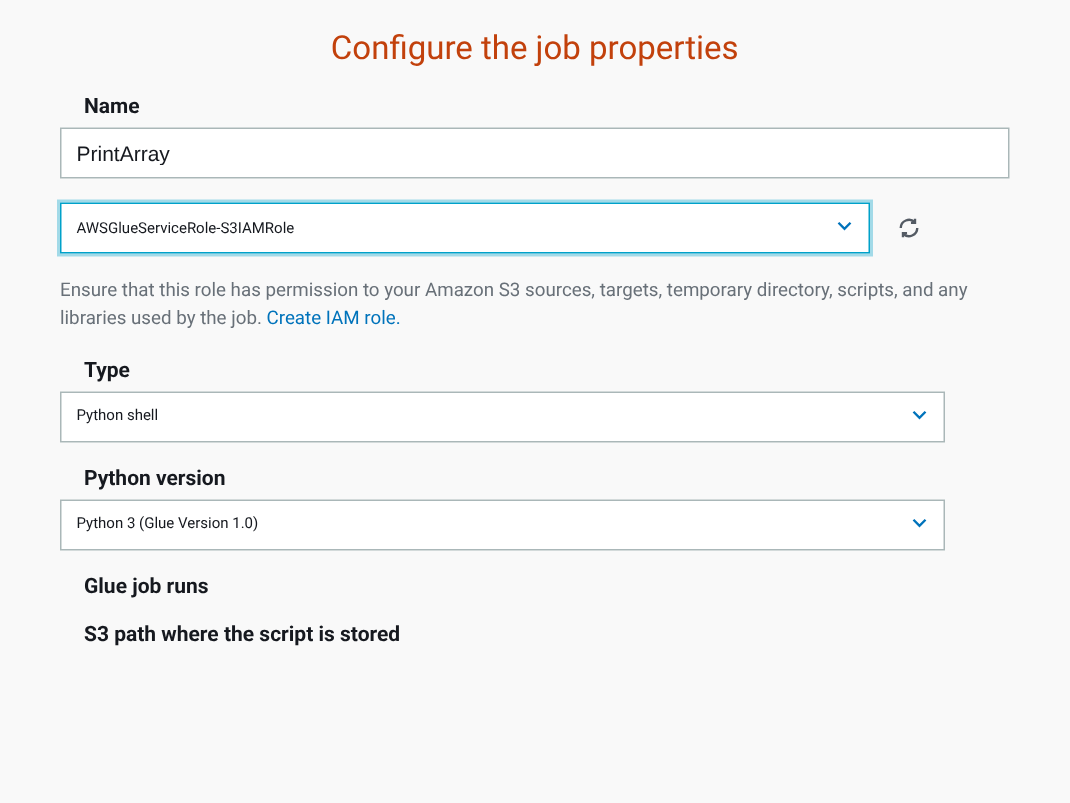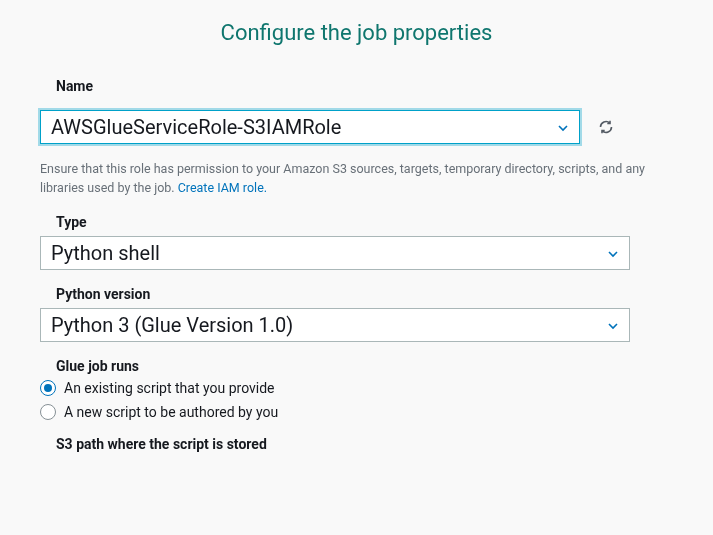--- a/index.html
+++ b/index.html
@@ -10,22 +10,22 @@
       height: 535px;
       overflow: hidden;
     }
     .container {
       padding: 20px 40px 10px 40px;
     }
     h1 {
       font-size: 22px;
       font-weight: 400;
       text-align: center;
-      color: #0f766e;
-      margin-bottom: 33px;
+      color: #c2410c;
+      margin-bottom: 18px;
     }
     .field {
       margin-bottom: 16px;
     }
     .label-row {
       display: flex;
       align-items: center;
       gap: 6px;
       margin-bottom: 6px;
       padding-left: 16px;
@@ -58,21 +58,21 @@
     }
     .select {
       position: relative;
       width: 100%;
       height: 34px;
       border: 1px solid #aab7b8;
       background: #fff;
       display: flex;
       align-items: center;
       padding: 0 10px;
-      font-size: 20px;
+      font-size: 10px;
       color: #16191f;
       cursor: pointer;
     }
     .select.focused {
       border-color: #00a1c9;
       box-shadow: 0 0 0 2px rgba(0,161,201,0.35);
     }
     .select .chevron {
       position: absolute;
       right: 10px;
@@ -146,20 +146,23 @@
   </style>
 </head>
 <body>
 
 <div class="container">
   <h1>Configure the job properties</h1>
 
   <div class="field">
     <div class="label-row">
       <label class="fld-label">Name</label>
+    </div>
+    <div class="input-row">
+      <input type="text" class="text-input" value="PrintArray" style="">
     </div>
   </div>
 
   <div class="field">
     <div class="input-row">
       <div class="iam-select-wrap">
         <div class="select focused">
           <span>AWSGlueServiceRole-S3IAMRole</span>
           <span class="chevron">
             <svg width="12" height="12" viewBox="0 0 12 12">
@@ -211,30 +214,20 @@
             </svg>
         </span>
       </div>
     </div>
   </div>
 
   <div class="field">
     <div class="label-row">
       <label class="fld-label">Glue job runs</label>
     </div>
-    <div class="radio-group">
-      <div class="radio-item">
-        <span class="radio checked"></span>
-        <span class="radio-label">An existing script that you provide</span>
-      </div>
-      <div class="radio-item">
-        <span class="radio"></span>
-        <span class="radio-label">A new script to be authored by you</span>
-      </div>
-    </div>
   </div>
 
   <div class="field">
     <div class="label-row">
       <label class="fld-label">S3 path where the script is stored</label>
     </div>
   </div>
 
 </div>
 

